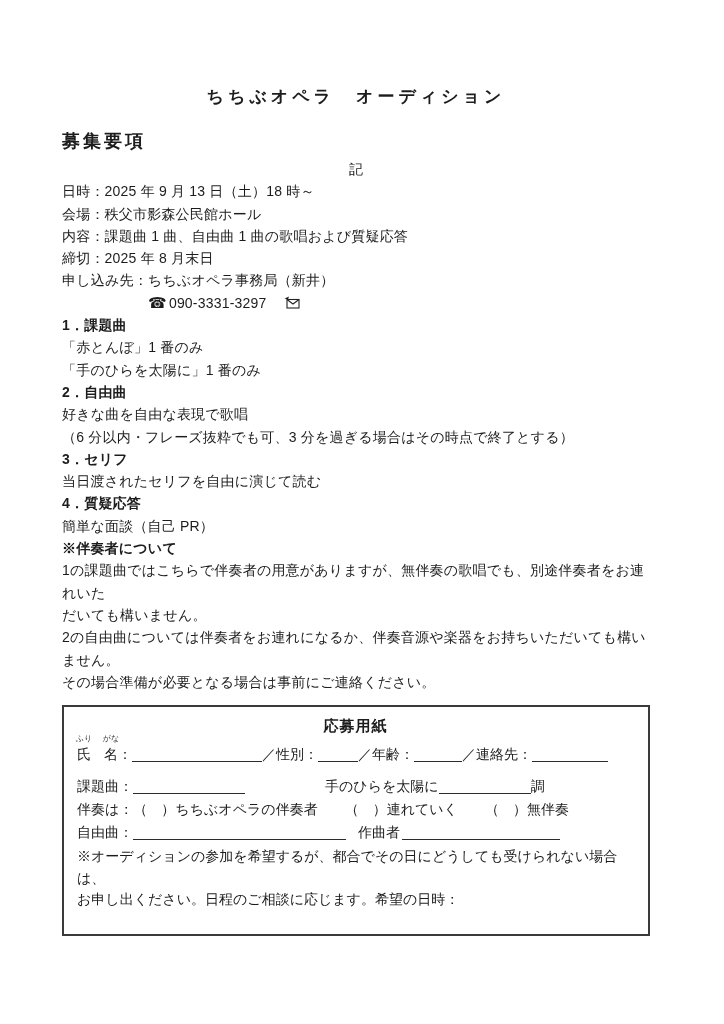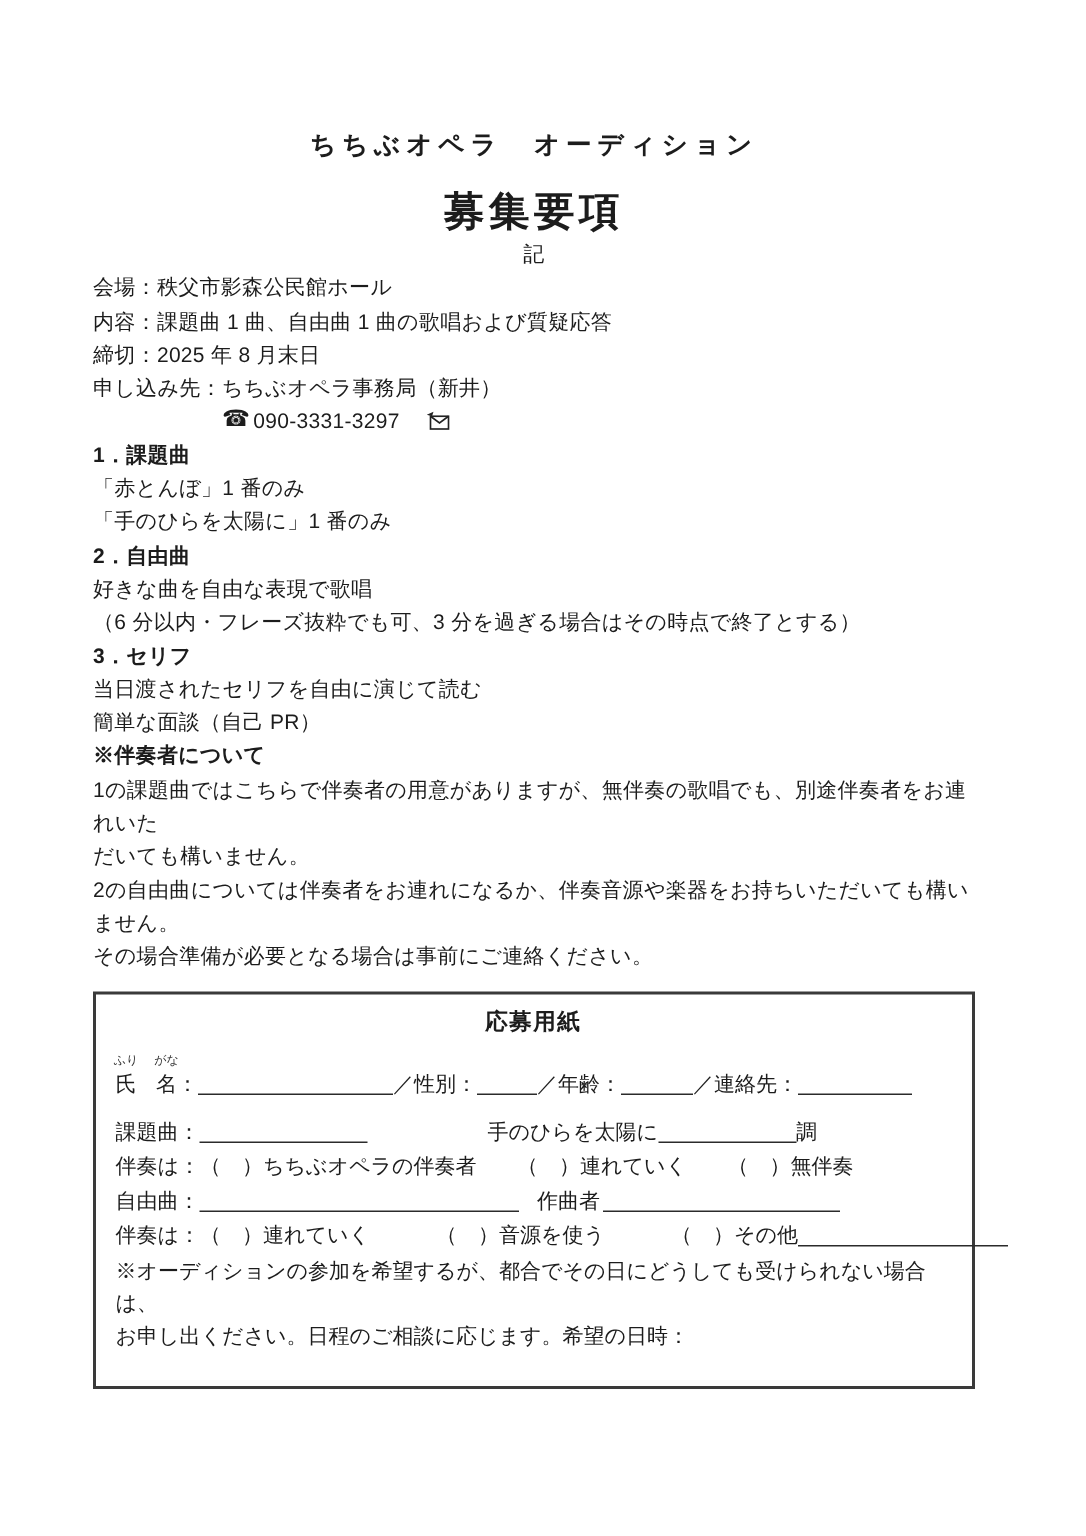--- a/index.html
+++ b/index.html
@@ -5,35 +5,35 @@
   html,body { margin:0; padding:0; background:#ffffff; }
   body {
     width:724px; height:1024px; overflow:hidden;
     font-family:"Liberation Sans", sans-serif;
     color:#1c1c1c;
     -webkit-font-smoothing:antialiased;
   }
   .page { width:712px; height:1024px; box-sizing:border-box; padding:86px 62px 0 62px; }
 
   .doc-title { text-align:center; font-size:17px; font-weight:700; letter-spacing:4px; line-height:22px; }
-  .doc-heading { text-align:center; font-size:27px; font-weight:700; letter-spacing:3px; line-height:34px; margin-top:16px; }
+  .doc-heading { text-align:left; font-size:18px; font-weight:700; letter-spacing:3px; line-height:34px; margin-top:16px; }
 
   .body-text { font-size:14px; line-height:22.3px; margin:0; white-space:pre-line; letter-spacing:0.2px; }
   .intro { margin-top:9px; }
   .ki { text-align:center; }
   .section-heading { font-weight:700; }
 
   .contact-line { padding-left:86px; white-space:normal; display:flex; align-items:center; }
   .phone-glyph { font-size:15px; margin-right:2px; }
   .email-icon { margin:0 4px 0 18px; display:inline-block; }
 
   .form-box { border:2px solid #3a3a3a; margin-top:12px; padding:8px 14px 9px 13px; }
   .form-title { text-align:center; font-weight:700; font-size:15px; line-height:21px; letter-spacing:1px; }
   .form-row { font-size:14px; line-height:23px; white-space:nowrap; }
-  .name-row { margin-top:12px; padding-top:7px; }
+  .name-row { margin-top:0; padding-top:7px; }
   .row2 { margin-top:9px; }
   .fill { display:inline-block; border-bottom:1.4px solid #2b2b2b; height:14px; vertical-align:-3px; }
   .rb-wrap { position:relative; display:inline-block; }
   .rb-wrap + .rb-wrap { margin-left:13px; }
   .rt { position:absolute; top:-8px; left:50%; transform:translateX(-50%); font-size:8px; line-height:8px; white-space:nowrap; color:#333; }
   .opt { margin-right:27px; }
   .opt5 { margin-right:44px; }
   .spacer-key { margin-left:80px; }
   .composer-label { margin-left:12px; margin-right:2px; }
   .form-note { font-size:14px; line-height:21.5px; margin-top:2px; white-space:pre-line; }
@@ -42,20 +42,21 @@
 <body>
 
 <div class="page">
 
   <div class="doc-title">ちちぶオペラ　オーディション</div>
   <div class="doc-heading">募集要項</div>
 
   <p class="body-text ki">記</p>
 
   <div>
+    <p class="body-text">日時：2025 年 9 月 13 日（土）18 時～</p>
     <p class="body-text">会場：秩父市影森公民館ホール</p>
     <p class="body-text">内容：課題曲 1 曲、自由曲 1 曲の歌唱および質疑応答</p>
     <p class="body-text">締切：2025 年 8 月末日</p>
     <p class="body-text">申し込み先：ちちぶオペラ事務局（新井）</p>
     <p class="body-text contact-line">
       <span class="phone-glyph">☎</span>
       <span>090-3331-3297</span>
       <svg class="email-icon" width="16" height="13" viewBox="0 0 16 13">
         <rect x="3" y="3.5" width="12" height="8.5" fill="none" stroke="#222" stroke-width="1.1"></rect>
         <path d="M3 3.5 L9 8 L15 3.5" fill="none" stroke="#222" stroke-width="1.1"></path>
@@ -66,20 +67,21 @@
 
   <div>
     <p class="body-text section-heading">1．課題曲</p>
     <p class="body-text">「赤とんぼ」1 番のみ
 「手のひらを太陽に」1 番のみ</p>
     <p class="body-text section-heading">2．自由曲</p>
     <p class="body-text">好きな曲を自由な表現で歌唱
 （6 分以内・フレーズ抜粋でも可、3 分を過ぎる場合はその時点で終了とする）</p>
     <p class="body-text section-heading">3．セリフ</p>
     <p class="body-text">当日渡されたセリフを自由に演じて読む</p>
+    <p class="body-text section-heading">4．質疑応答</p>
     <p class="body-text">簡単な面談（自己 PR）</p>
     <p class="body-text section-heading">※伴奏者について</p>
     <p class="body-text">1の課題曲ではこちらで伴奏者の用意がありますが、無伴奏の歌唱でも、別途伴奏者をお連れいた
 だいても構いません。
 2の自由曲については伴奏者をお連れになるか、伴奏音源や楽器をお持ちいただいても構いません。
 その場合準備が必要となる場合は事前にご連絡ください。</p>
   </div>
 
   <div class="form-box">
     <div class="form-title">応募用紙</div>
@@ -93,21 +95,18 @@
     </div>
 
     <div class="form-row">
       <span>伴奏は：</span><span class="opt">（　）ちちぶオペラの伴奏者</span><span class="opt">（　）連れていく</span><span>（　）無伴奏</span>
     </div>
 
     <div class="form-row">
       <span>自由曲：</span><span class="fill" style="width:213px"></span><span class="composer-label">作曲者</span><span class="fill" style="width:158px"></span>
     </div>
 
-    <div class="form-row">
-      <span>伴奏は：</span><span class="opt5">（　）連れていく</span><span class="opt5">（　）音源を使う</span><span>（　）その他</span><span class="fill" style="width:140px"></span>
-    </div>
 
     <p class="form-note">※オーディションの参加を希望するが、都合でその日にどうしても受けられない場合は、
 お申し出ください。日程のご相談に応じます。希望の日時：</p>
   </div>
 
 </div>
 
 </body></html>

